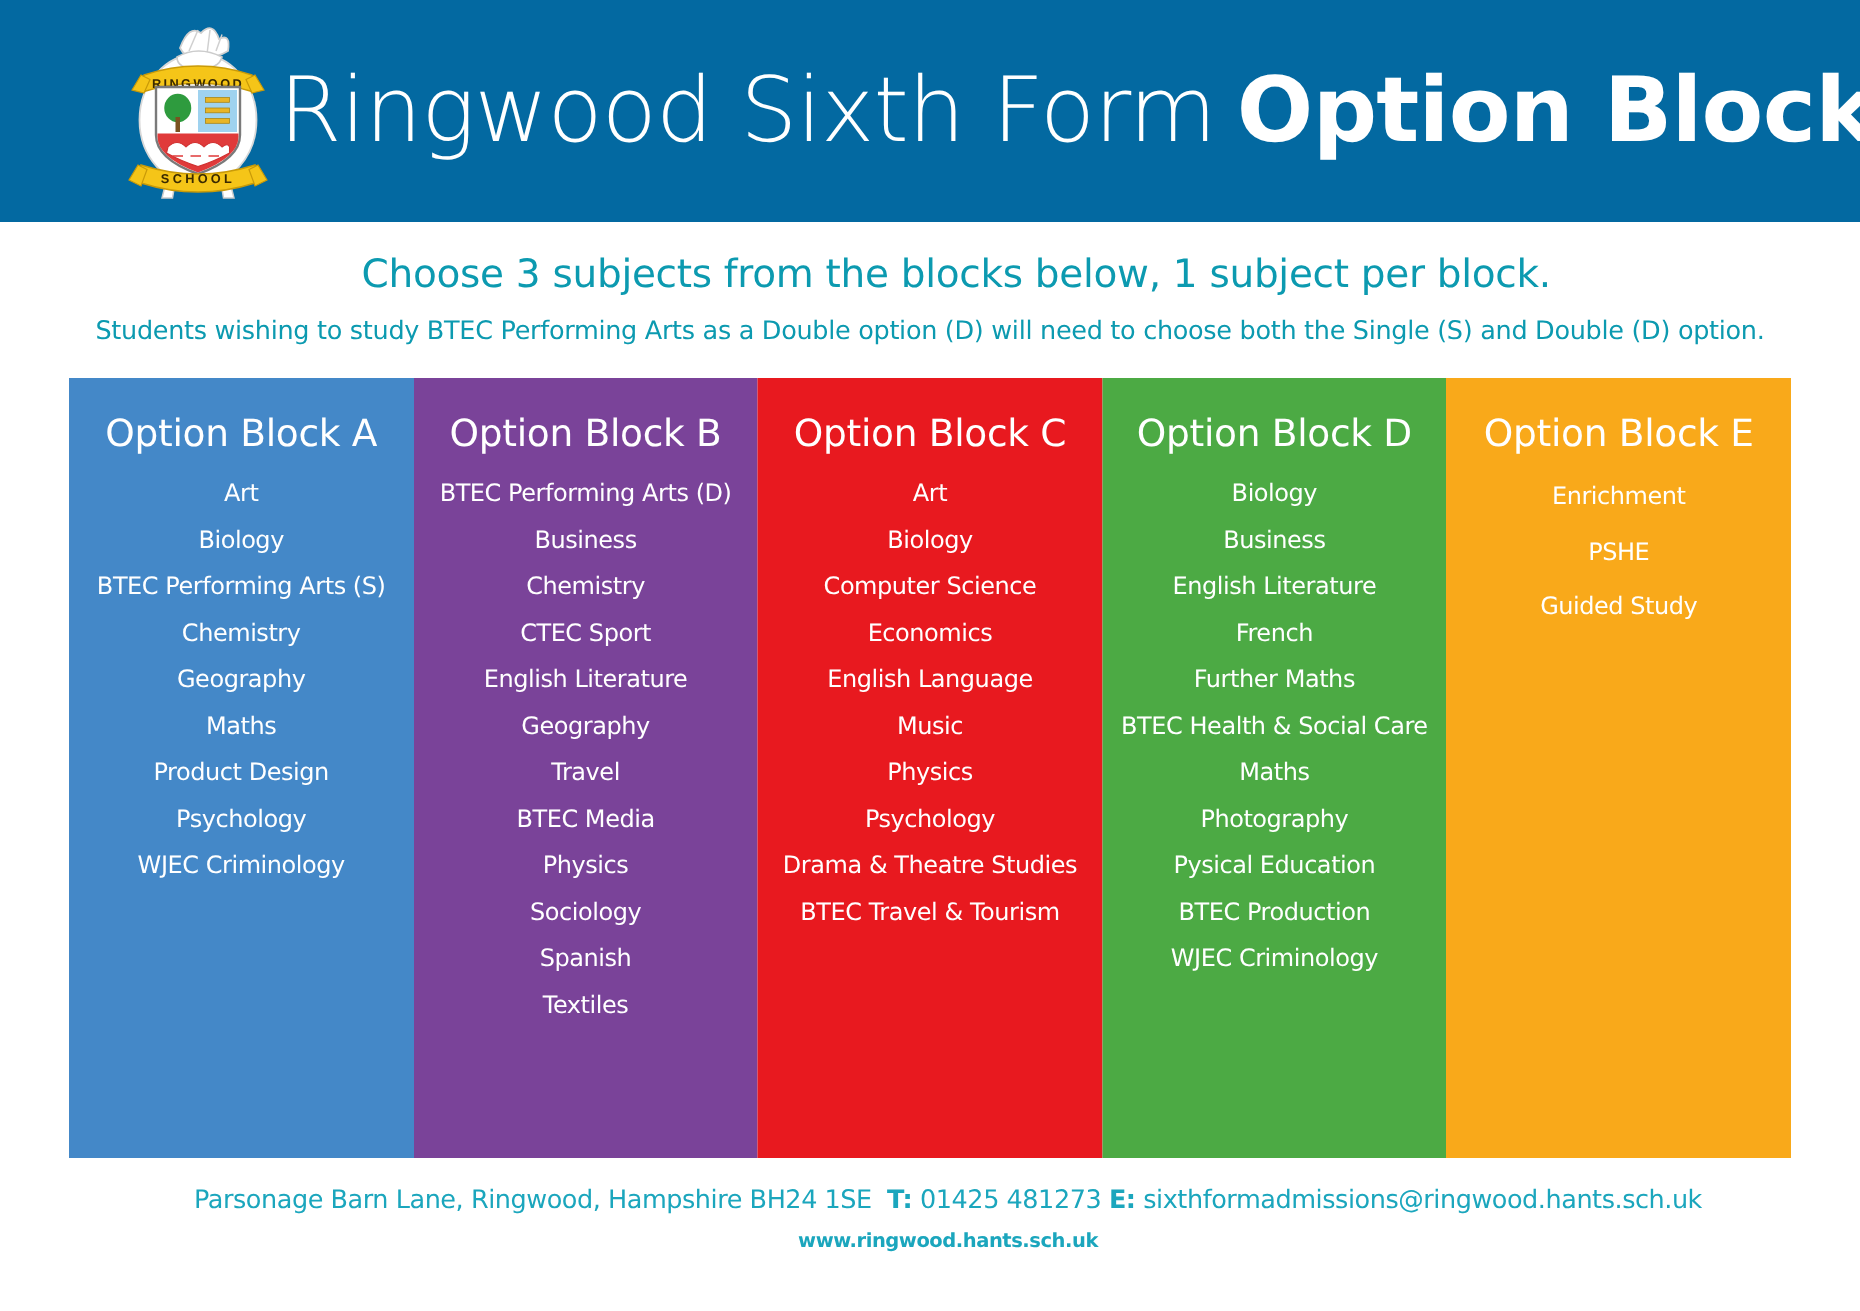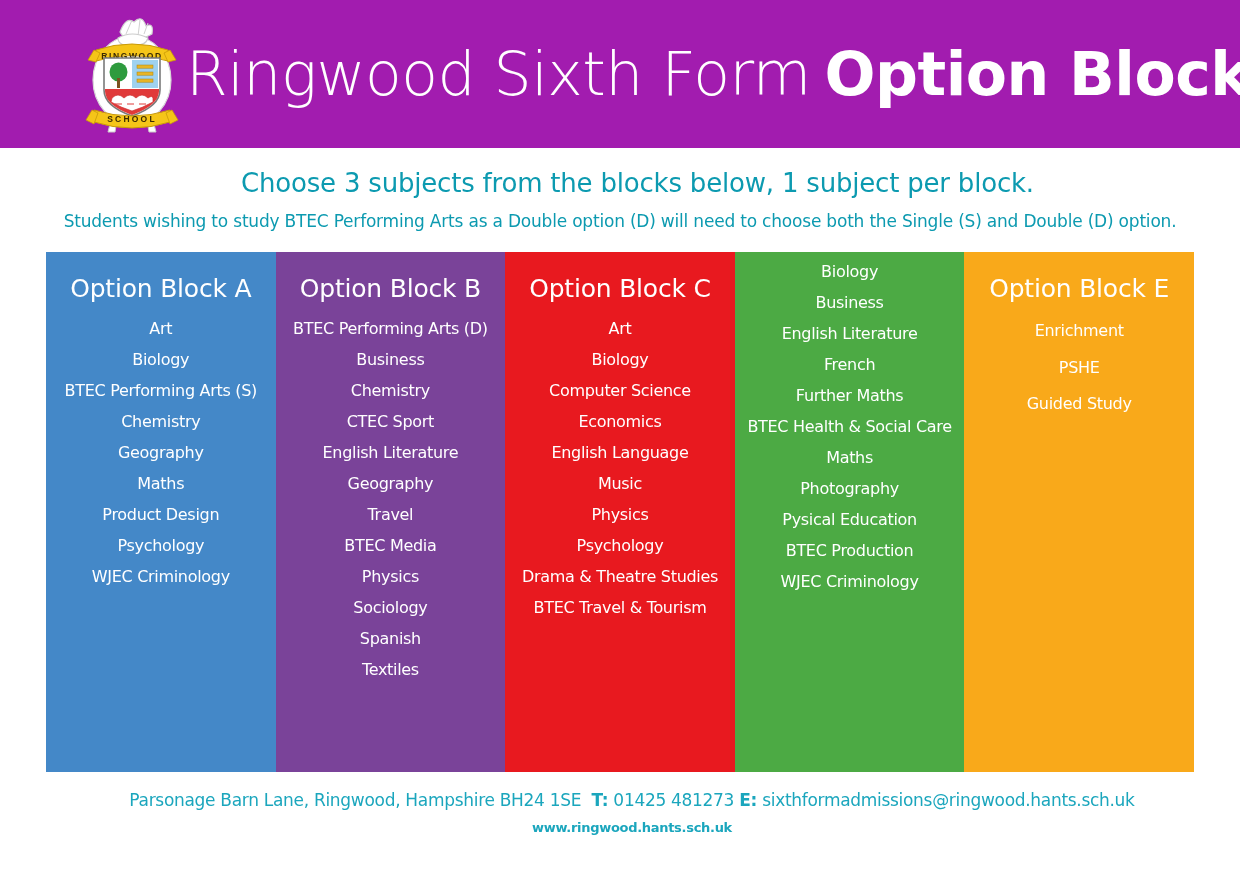--- a/index.html
+++ b/index.html
@@ -149,21 +149,21 @@
   .footer-line2 {
     font-size: 13px;
     font-weight: 700;
     margin-top: 10px;
     letter-spacing: -0.3px;
   }
 </style>
 </head>
 <body>
 
-<div class="header-band" style="background: #a21caf;">
+<div class="header-band" style="background: #0369a1;">
 
   <div class="crest">
     <svg viewBox="0 0 100 126" width="100" height="126" aria-hidden="true">
 
       <ellipse cx="50" cy="68" rx="39" ry="44" fill="#ffffff" stroke="#d8d8d8" stroke-width="1.2"></ellipse>
 
       <path d="M30 104 L26 120 L33 120 L35 108 Z" fill="#ffffff" stroke="#cccccc" stroke-width="1"></path>
       <path d="M70 104 L74 120 L67 120 L65 108 Z" fill="#ffffff" stroke="#cccccc" stroke-width="1"></path>
 
       <path d="M38 20 Q44 4 52 10 Q60 2 64 14 Q72 10 70 22 Q60 28 50 26 Q42 28 38 20 Z" fill="#ffffff" stroke="#cfcfcf" stroke-width="1.2"></path>
@@ -256,20 +256,21 @@
       <li class="subject">English Language</li>
       <li class="subject">Music</li>
       <li class="subject">Physics</li>
       <li class="subject">Psychology</li>
       <li class="subject">Drama &amp; Theatre Studies</li>
       <li class="subject">BTEC Travel &amp; Tourism</li>
     </ul>
   </div>
 
   <div class="block" style="background: rgb(76, 170, 68);">
+    <div class="block-title">Option Block D</div>
     <ul class="subject-list">
       <li class="subject">Biology</li>
       <li class="subject">Business</li>
       <li class="subject">English Literature</li>
       <li class="subject">French</li>
       <li class="subject">Further Maths</li>
       <li class="subject">BTEC Health &amp; Social Care</li>
       <li class="subject">Maths</li>
       <li class="subject">Photography</li>
       <li class="subject">Pysical Education</li>

